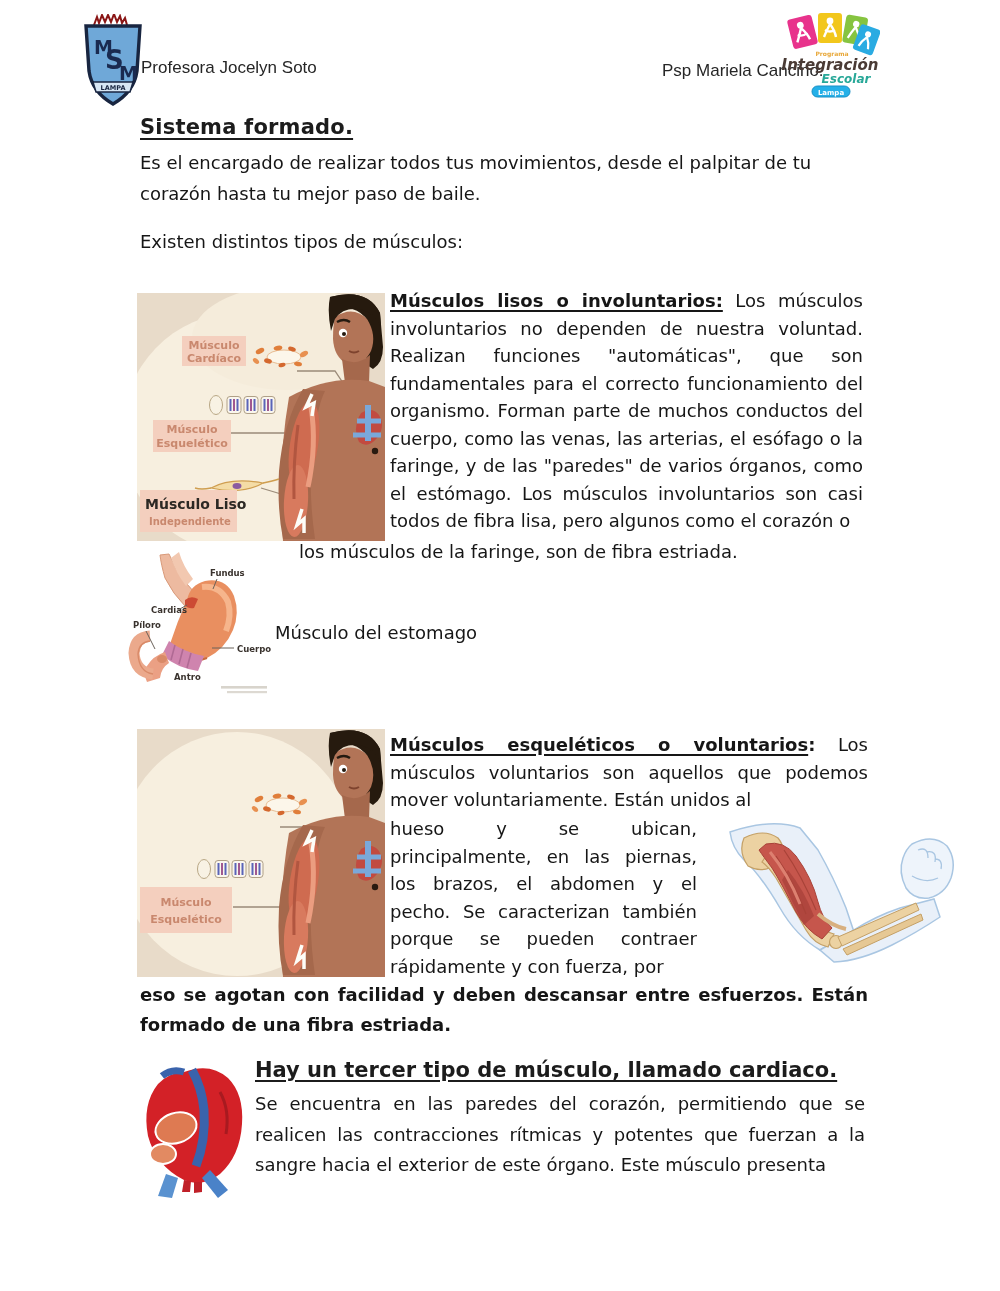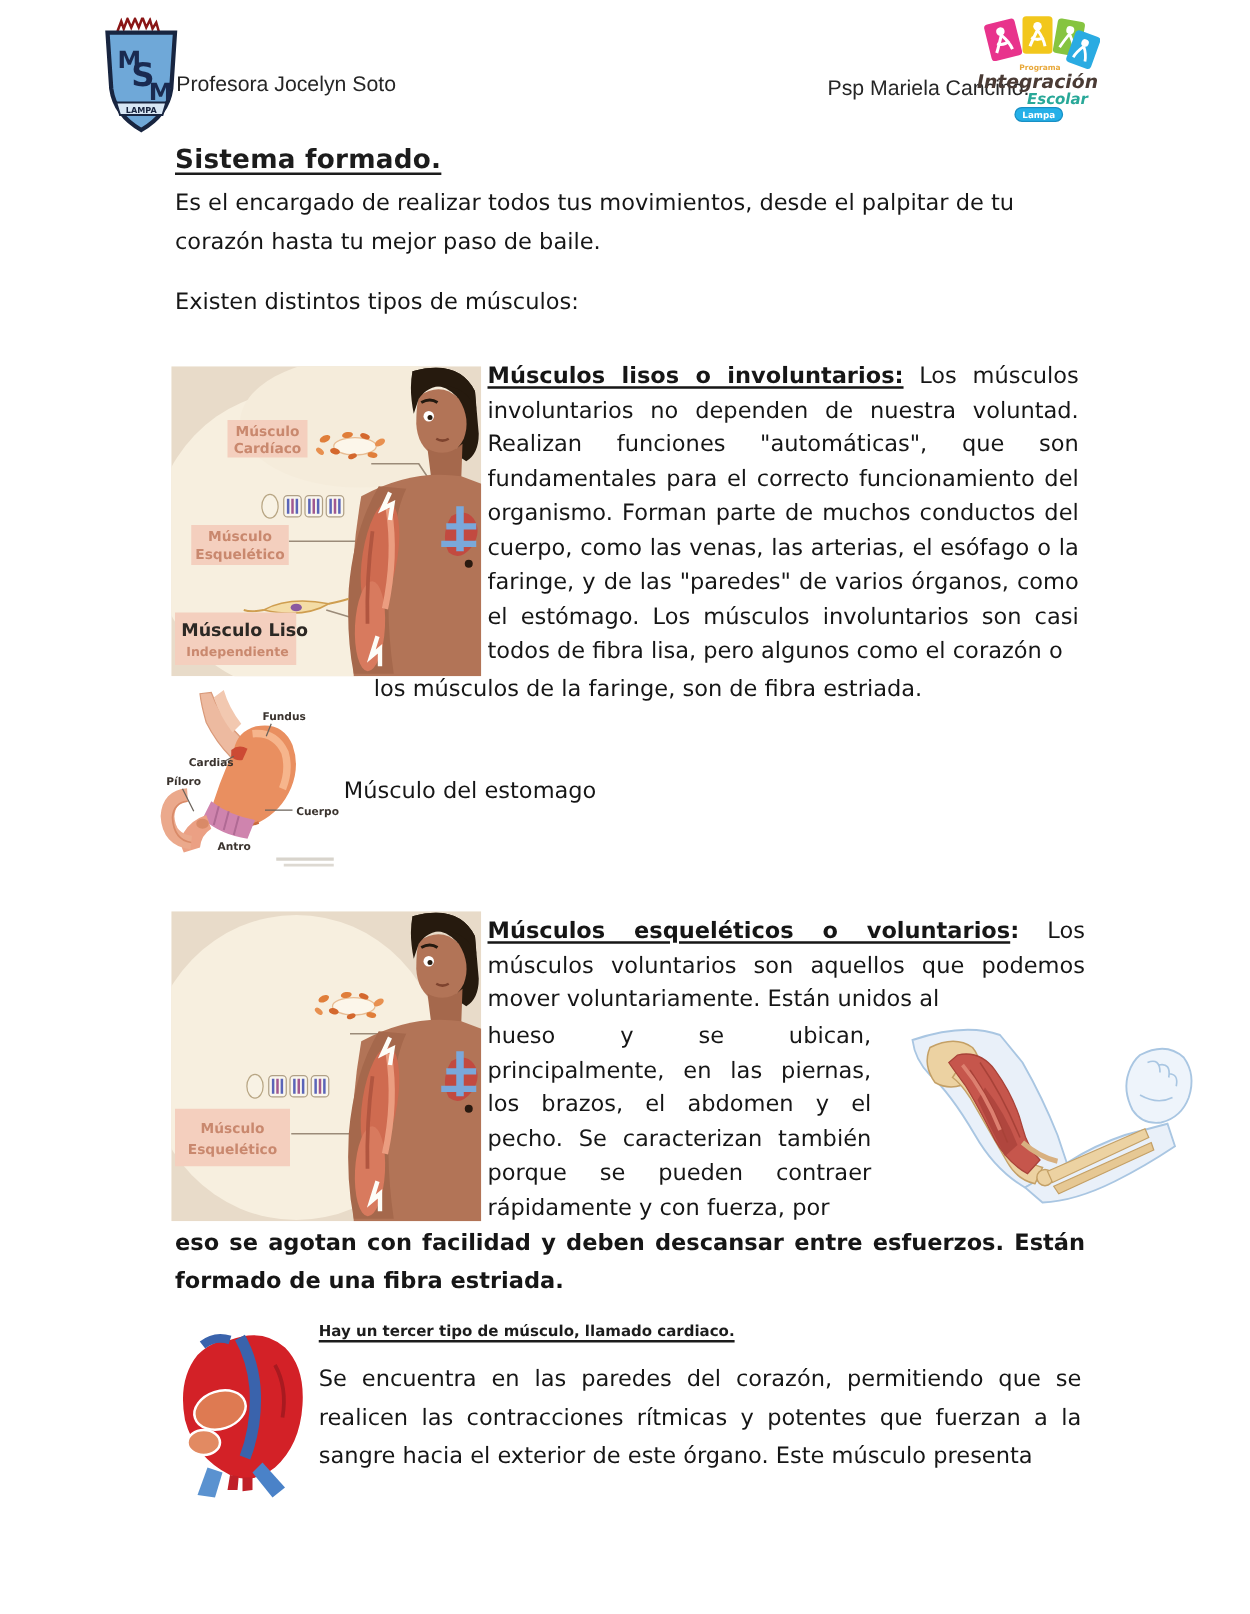--- a/index.html
+++ b/index.html
@@ -238,17 +238,17 @@
       <path d="M30,14 q10,-8 22,-4" stroke="#3a63ac" stroke-width="7" fill="none"></path>
       <path d="M88,30 Q98,48 94,72" stroke="#a81a20" stroke-width="3" fill="none"></path>
       <ellipse cx="44" cy="66" rx="21" ry="15" fill="#de7a52" stroke="#ffffff" stroke-width="2" transform="rotate(-18 44 66)"></ellipse>
       <ellipse cx="31" cy="92" rx="13" ry="10" fill="#e28a62" stroke="#ffffff" stroke-width="2"></ellipse>
       <path d="M34,112 L26,134 L40,136 L46,116 Z" fill="#5a92d0"></path>
       <path d="M78,108 L96,128 L86,136 L70,116 Z" fill="#4a82c8"></path>
       <path d="M52,118 l-2,12 8,0 1,-11 Z M62,120 l0,11 8,-1 0,-10 Z" fill="#c02028"></path>
     </svg>
   </figure>
 
-  <p class="abs" style="left:255px; top:1058px; font-size:12px;"><span class="bold-ul">Hay un tercer tipo de músculo, llamado cardiaco.</span></p>
+  <p class="abs" style="left:255px; top:1058px; font-size:21px;"><span class="bold-ul">Hay un tercer tipo de músculo, llamado cardiaco.</span></p>
 
   <p class="abs btext just" style="left:255px; top:1089px; width:610px; line-height:30.5px;">Se encuentra en las paredes del corazón, permitiendo que se realicen las contracciones rítmicas y potentes que fuerzan a la sangre hacia el exterior de este órgano. Este músculo presenta</p>
 
 </div>
 
 </body></html>

